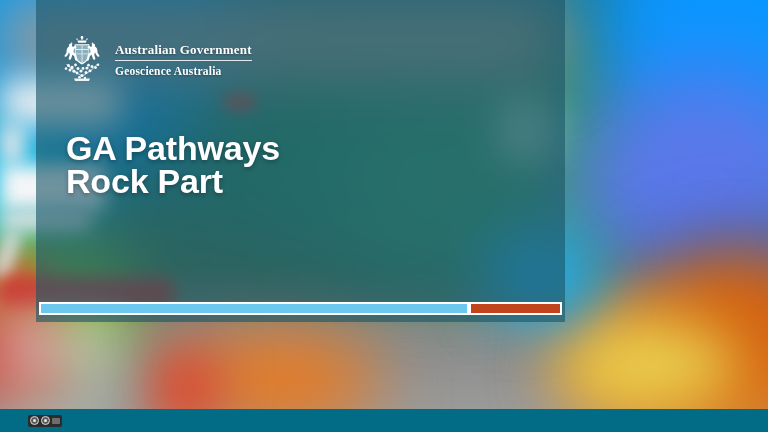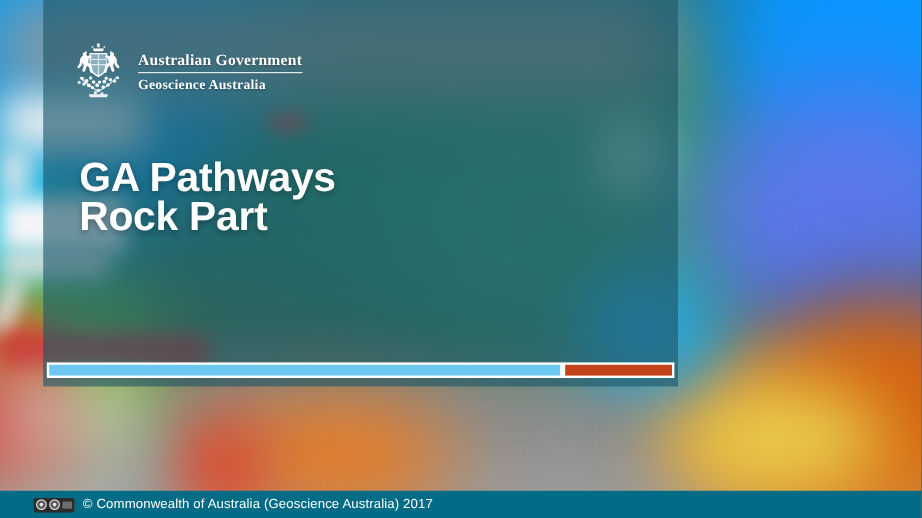--- a/index.html
+++ b/index.html
@@ -284,16 +284,15 @@
       <div id="progress-remaining" style="background: rgb(194, 68, 28);"></div>
     </div>
   </div>
 
   <div id="footer" style="background: rgb(2, 107, 134);">
     <div id="cc-badge">
       <div class="cc-dot"></div>
       <div class="cc-dot"></div>
       <div id="cc-tail"></div>
     </div>
-    <div id="footer-text">© Commonwealth of Australia (Geoscience Australia) 2017</div>
   </div>
 
 </div>
 
 </body></html>

